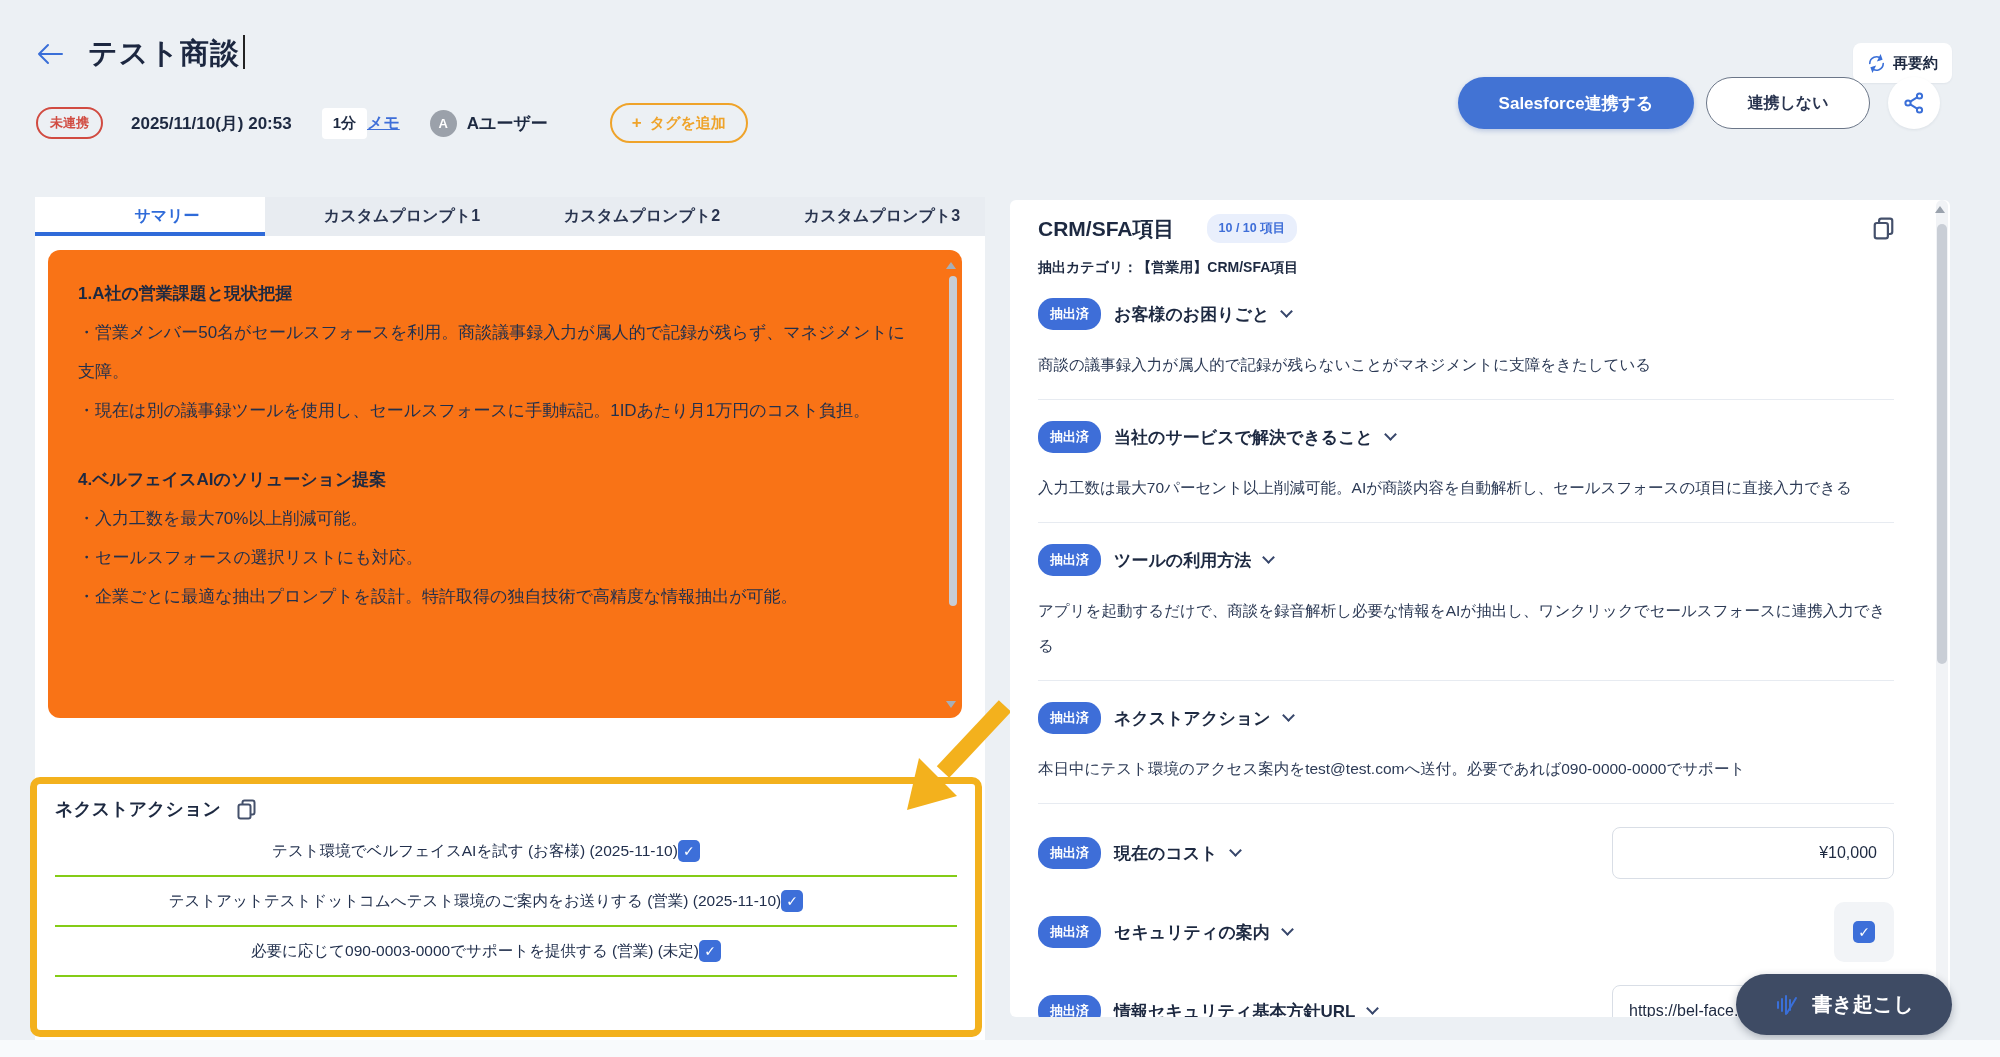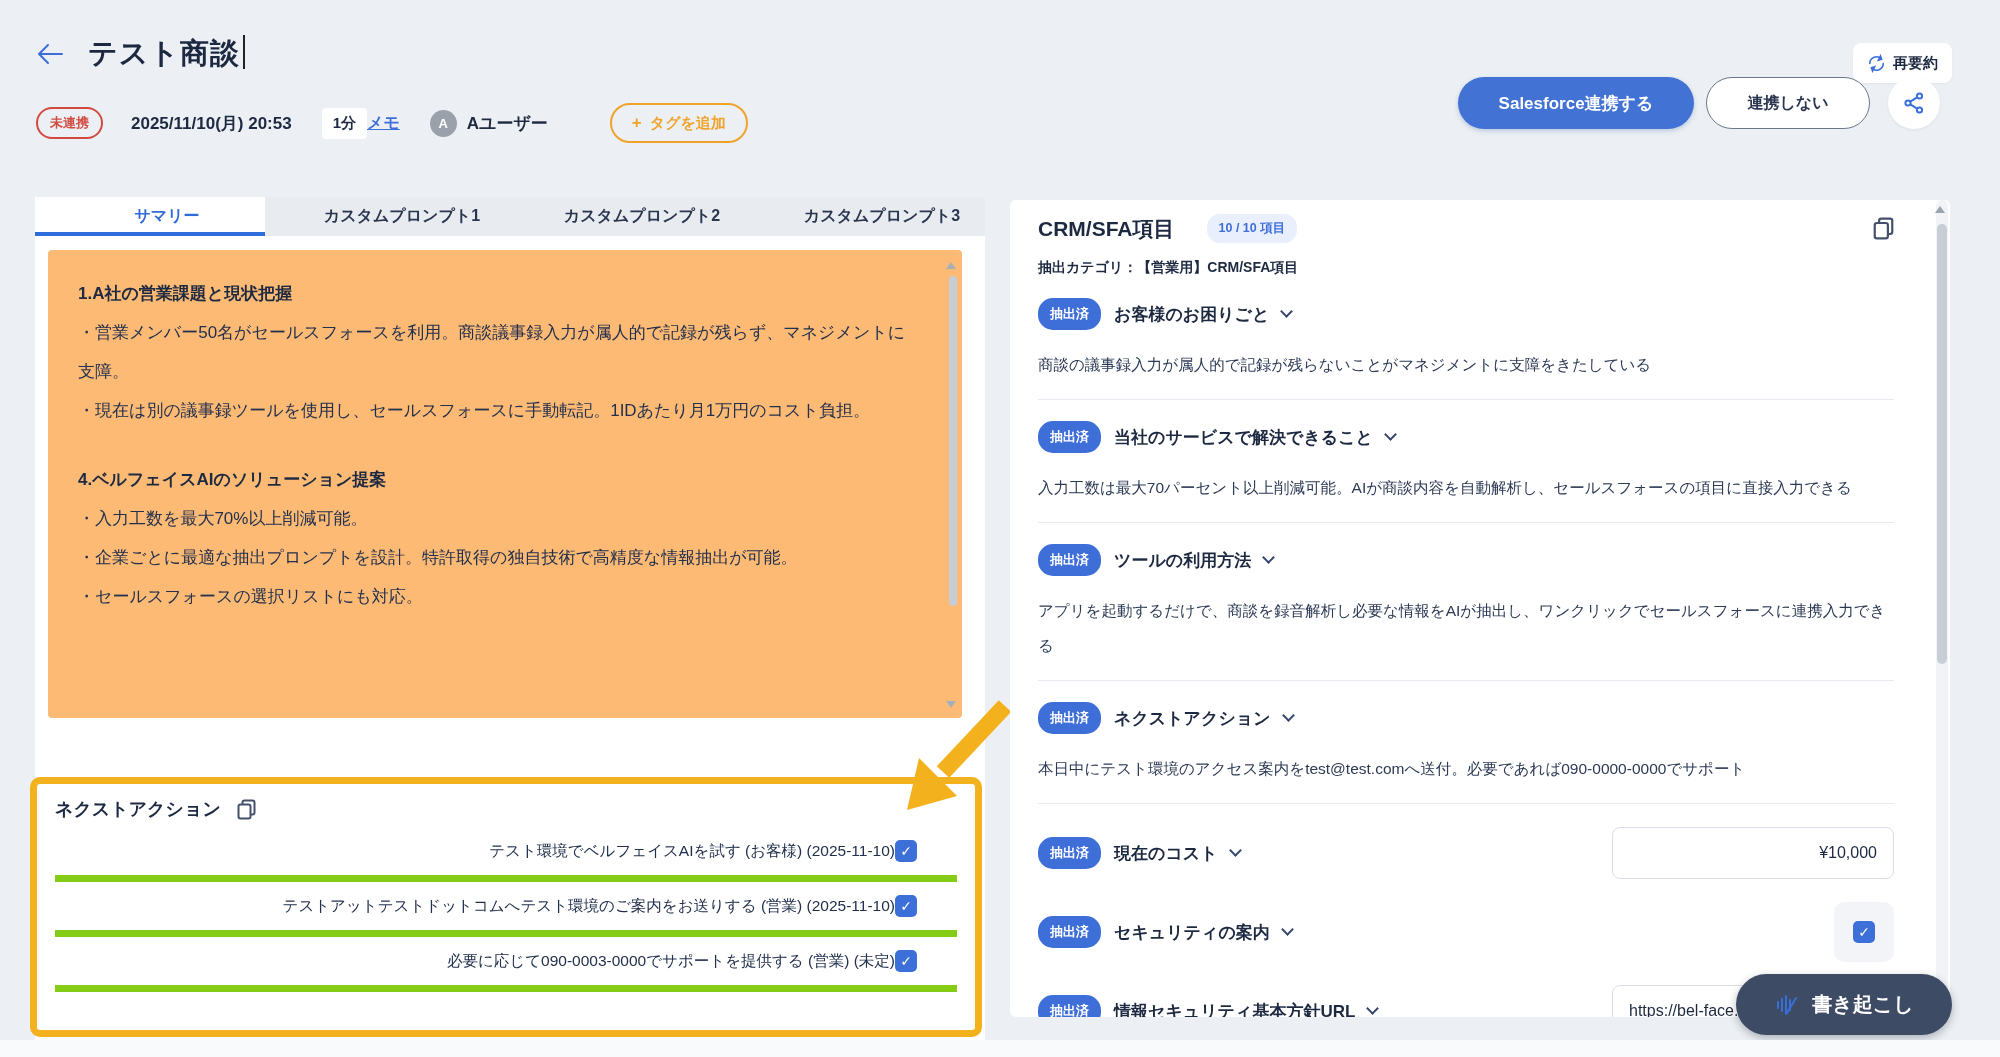--- a/index.html
+++ b/index.html
@@ -28,34 +28,34 @@
   .skip-btn { left:1706px; top:77px; width:164px; height:52px; border:1.5px solid #6b7688; border-radius:26px; background:#fff; color:#2a3550; font-size:16px; font-weight:bold; cursor:pointer; font-family:inherit; }
   .share-btn { left:1888px; top:77px; width:52px; height:52px; border:none; border-radius:50%; background:#fff; display:flex; align-items:center; justify-content:center; cursor:pointer; box-shadow:0 1px 3px rgba(30,45,80,.08); }
 
   
   .left-card { left:35px; top:197px; width:950px; height:843px; background:#fff; }
   .tabs { display:flex; height:39px; background:#e8ecf1; }
   .tab { flex:1; display:flex; align-items:center; justify-content:center; font-size:16px; font-weight:bold; color:#2a3550; cursor:pointer; position:relative;padding-left:34px; }
   .tab.active { flex:none; width:230px; background:#fff; color:#2f6bd9; }
   .tab.active::after { content:""; position:absolute; left:0; bottom:0; width:100%; height:4px; background:#2f6bd9; }
 
-  .summary-box { position:absolute; left:13px; top:53px; width:914px; height:468px; background:#fdba74; border-radius:4px; padding:24px 44px 20px 30px; overflow:hidden; }
+  .summary-box { position:absolute; left:13px; top:53px; width:914px; height:468px; background:#f97316; border-radius:12px; padding:24px 44px 20px 30px; overflow:hidden; }
   .sum-line { font-size:17px; line-height:39px; color:#22304d; }
   .sum-line.hd { font-weight:bold; color:#1d2941; }
   .sum-gap { height:30px; }
   .sb-track { position:absolute; right:5px; top:8px; width:9px; height:452px; }
   .sb-up { position:absolute; right:1px; top:4px; width:0; height:0; border-left:5px solid transparent; border-right:5px solid transparent; border-bottom:7px solid #a7aeb8; }
   .sb-thumb { position:absolute; right:0; top:18px; width:8px; height:330px; background:#c7cdd6; border-radius:4px; }
   .sb-down { position:absolute; right:1px; bottom:2px; width:0; height:0; border-left:5px solid transparent; border-right:5px solid transparent; border-top:7px solid #a7aeb8; }
 
   
   .next-box { left:30px; top:777px; width:952px; height:260px; background:#fff; border:7px solid #f3b11d; border-radius:10px; padding:13px 18px 0 18px; }
   .next-head { display:flex; align-items:center; gap:16px; margin-bottom:6px; }
   .next-title { font-size:18px; font-weight:bold; color:#1d2941; }
-  .na-item { display:flex; align-items:center; justify-content:flex-end; padding:13px 40px 13px 0; border-bottom:7px solid #84cc16; }
+  .na-item { display:flex; align-items:center; justify-content:center; padding:13px 40px 13px 0; border-bottom:2px solid #84cc16; }
   .na-text { font-size:15.5px; color:#22304d; }
   .checkbox { width:22px; height:22px; background:#3d6fd9; border-radius:5px; color:#fff; font-size:14px; font-weight:bold; display:flex; align-items:center; justify-content:center; cursor:pointer; }
 
   .annot-arrow { left:885px; top:698px; pointer-events:none; }
 
   
   .right-card { left:1010px; top:200px; width:940px; height:817px; background:#fff; border-radius:6px; padding:14px 56px 0 28px; overflow:hidden; }
   .crm-head { display:flex; align-items:center; gap:32px; }
   .crm-title { font-size:21px; font-weight:bold; color:#1d2941; }
   .crm-count { background:#e9effc; color:#3e6ed8; font-size:12.5px; font-weight:bold; border-radius:13px; padding:6px 12px; }
@@ -134,22 +134,22 @@
     <div class="tab">カスタムプロンプト3</div>
   </div>
 
   <div class="summary-box">
     <p class="sum-line hd">1.A社の営業課題と現状把握</p>
     <p class="sum-line">・営業メンバー50名がセールスフォースを利用。商談議事録入力が属人的で記録が残らず、マネジメントに支障。</p>
     <p class="sum-line">・現在は別の議事録ツールを使用し、セールスフォースに手動転記。1IDあたり月1万円のコスト負担。</p>
     <div class="sum-gap"></div>
     <p class="sum-line hd">4.ベルフェイスAIのソリューション提案</p>
     <p class="sum-line">・入力工数を最大70%以上削減可能。</p>
+    <p class="sum-line">・セールスフォースの選択リストにも対応。</p>
     <p class="sum-line">・企業ごとに最適な抽出プロンプトを設計。特許取得の独自技術で高精度な情報抽出が可能。</p>
-    <p class="sum-line">・セールスフォースの選択リストにも対応。</p>
     <div class="sb-track">
       <div class="sb-up"></div>
       <div class="sb-thumb"></div>
       <div class="sb-down"></div>
     </div>
   </div>
 </section>
 
 <section class="abs next-box">
   <div class="next-head">

